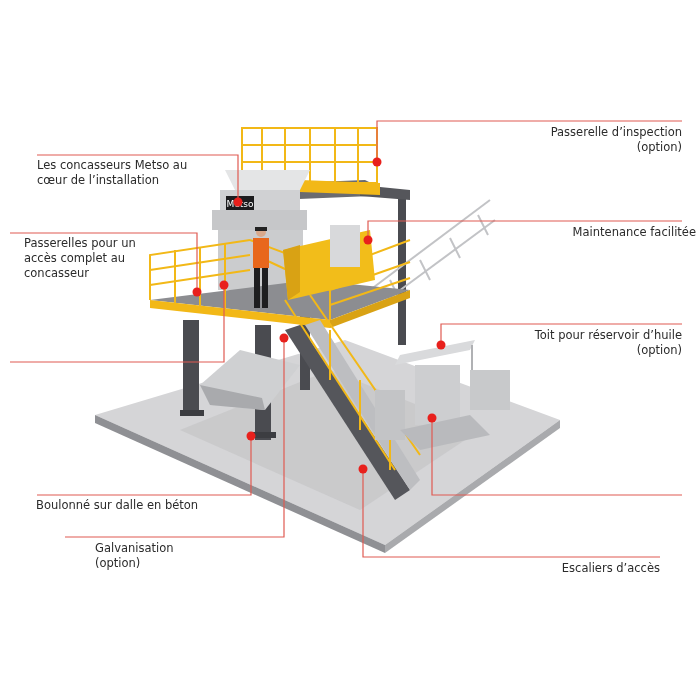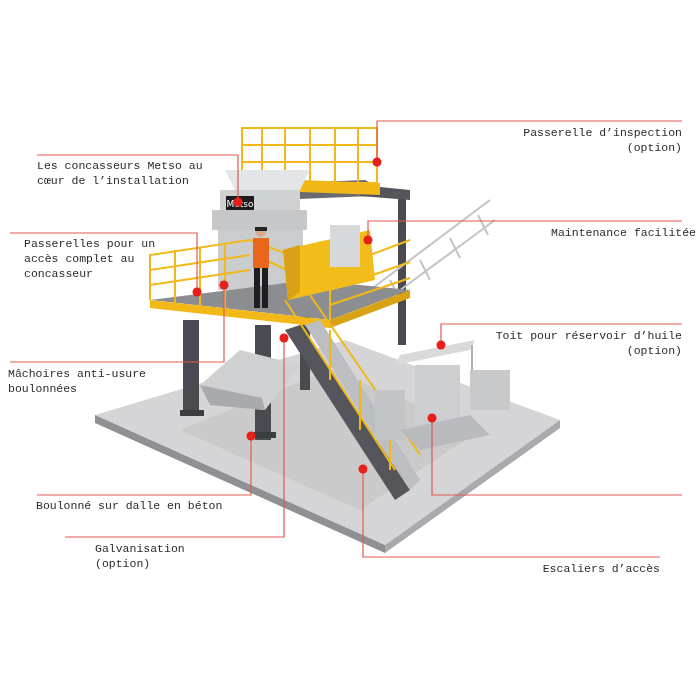--- a/index.html
+++ b/index.html
@@ -2,21 +2,21 @@
 <html><head>
   <meta charset="utf-8">
   <style>
     html, body { margin: 0; padding: 0; background: #ffffff; }
     body { width: 700px; height: 700px; position: relative; overflow: hidden;
            font-family: "DejaVu Sans", sans-serif; }
     .stage { position: absolute; left: 0; top: 0; width: 700px; height: 700px; }
     svg.art { position: absolute; left: 0; top: 0; }
     .label { position: absolute; font-size: 11.5px; line-height: 15px; color: #2b2b2b; white-space: nowrap; }
     .label.right { text-align: right; }
-    .label span { display: block; font-family: Liberation Mono, monospace; }
+    .label span { display: block; }
   </style>
 </head>
 <body>
 
 <div class="stage">
 
   <svg class="art" width="700" height="700" viewBox="0 0 700 700">
 
     <g>
       <polygon points="95,415 345,340 560,420 385,545" fill="#d5d5d7"></polygon>
@@ -155,24 +155,20 @@
 
   <div class="label" style="left:37px; top:158px;">
     <span>Les concasseurs Metso au</span>
     <span>cœur de l’installation</span>
   </div>
   <div class="label" style="left:24px; top:236px;">
     <span>Passerelles pour un</span>
     <span>accès complet au</span>
     <span>concasseur</span>
   </div>
-  <div class="label" style="left:8px; top:366px;">
-    <span>Mâchoires anti-usure</span>
-    <span>boulonnées</span>
-  </div>
   <div class="label" style="left:36px; top:498px;">
     <span>Boulonné sur dalle en béton</span>
   </div>
   <div class="label" style="left:63px; top:541px;margin-left:32px;">
     <span>Galvanisation</span>
     <span>(option)</span>
   </div>
 
   <div class="label right" style="right:18px; top:125px;">
     <span>Passerelle d’inspection</span>

